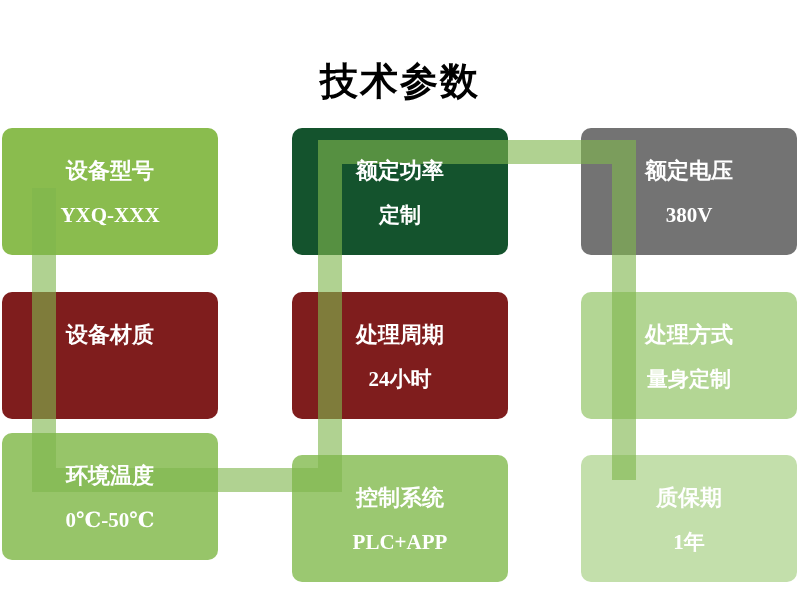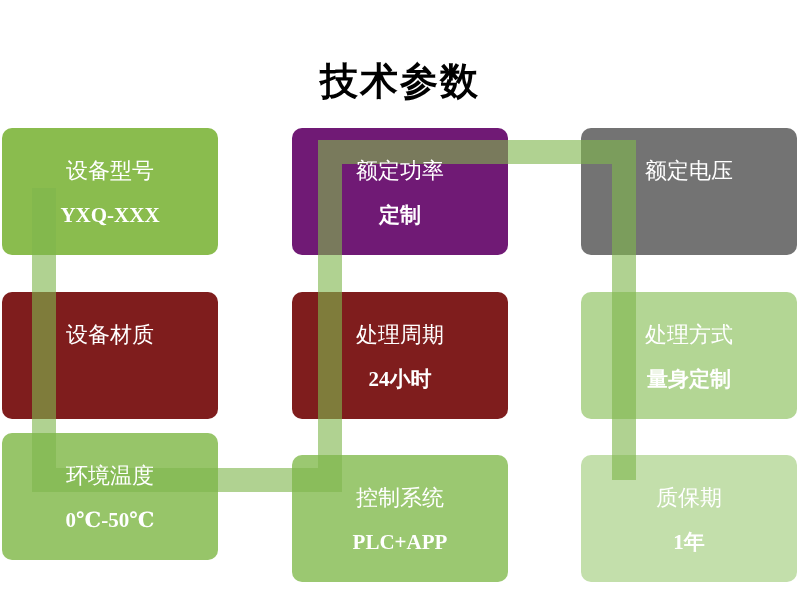--- a/index.html
+++ b/index.html
@@ -33,21 +33,21 @@
   .conn-bottom {left:32px; top:428px;width:310px;height:24px}
   .conn-mid    {left:318px;top:124px;width:24px; height:304px}
   .conn-top    {left:318px;top:100px;width:318px;height:24px}
   .conn-right  {left:612px;top:124px;width:24px; height:316px}
   .txt{
     position:relative;z-index:2;
     padding-top:20px;
     text-align:center;
   }
   .card-label{
-    font-size:22px;font-weight:normal;color:#ffffff;line-height:46px;
+    font-size:22px;font-weight:bold;color:#ffffff;line-height:46px;
   }
   .card-value{
     font-size:21px;font-weight:bold;color:#ffffff;line-height:42px;
   }
 </style>
 </head>
 <body>
 
 <div class="canvas">
 
@@ -59,30 +59,31 @@
   <div class="conn conn-top" style="background-color: rgba(127, 182, 77, 0.62);"></div>
   <div class="conn conn-right" style="background-color: rgba(127, 182, 77, 0.62);"></div>
 
   <div class="card c1" style="background-color: rgb(138, 188, 78);">
     <div class="txt">
       <div class="card-label">设备型号</div>
       <div class="card-value">YXQ-XXX</div>
     </div>
   </div>
 
-  <div class="card c2" style="background-color: #701a75;">
+  <div class="card c2" style="background-color: #14532d;">
     <div class="txt">
       <div class="card-label">额定功率</div>
       <div class="card-value">定制</div>
     </div>
   </div>
 
   <div class="card c3" style="background-color: #737373;">
     <div class="txt">
       <div class="card-label">额定电压</div>
+      <div class="card-value">380V</div>
     </div>
   </div>
 
   <div class="card c4" style="background-color: #7f1d1d;">
     <div class="txt">
       <div class="card-label">设备材质</div>
     </div>
   </div>
 
   <div class="card c5" style="background-color: #7f1d1d;">

